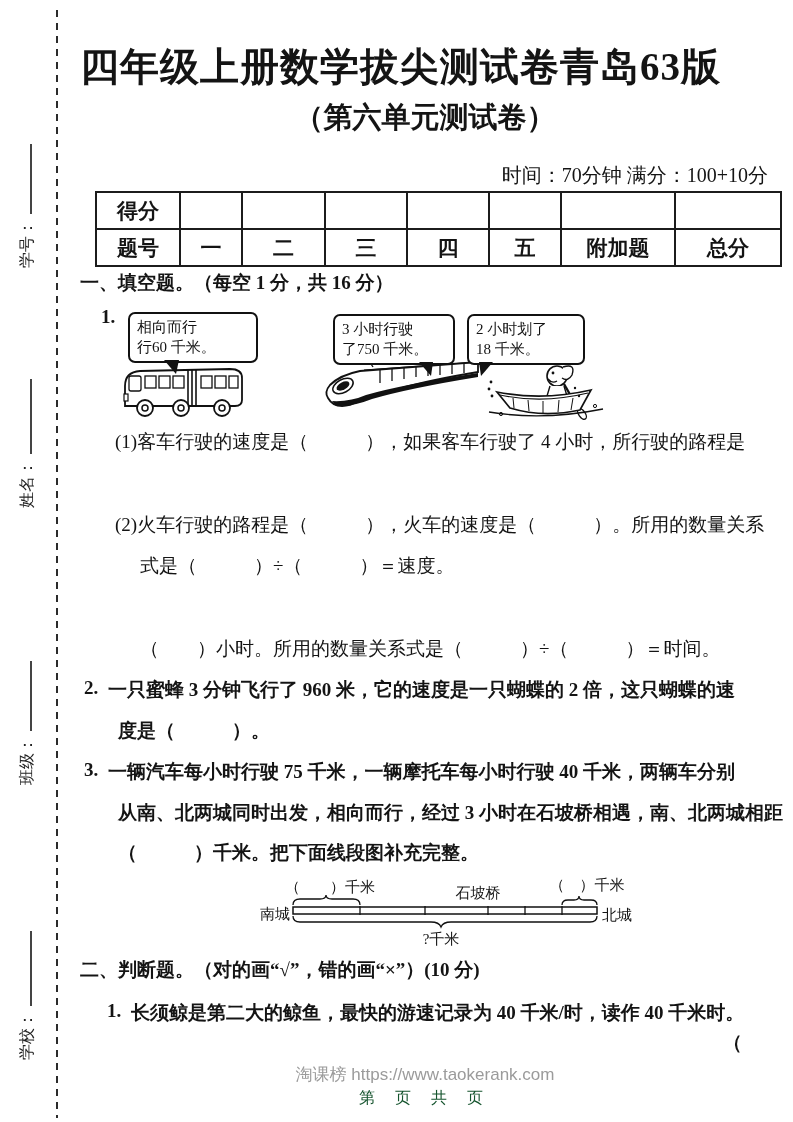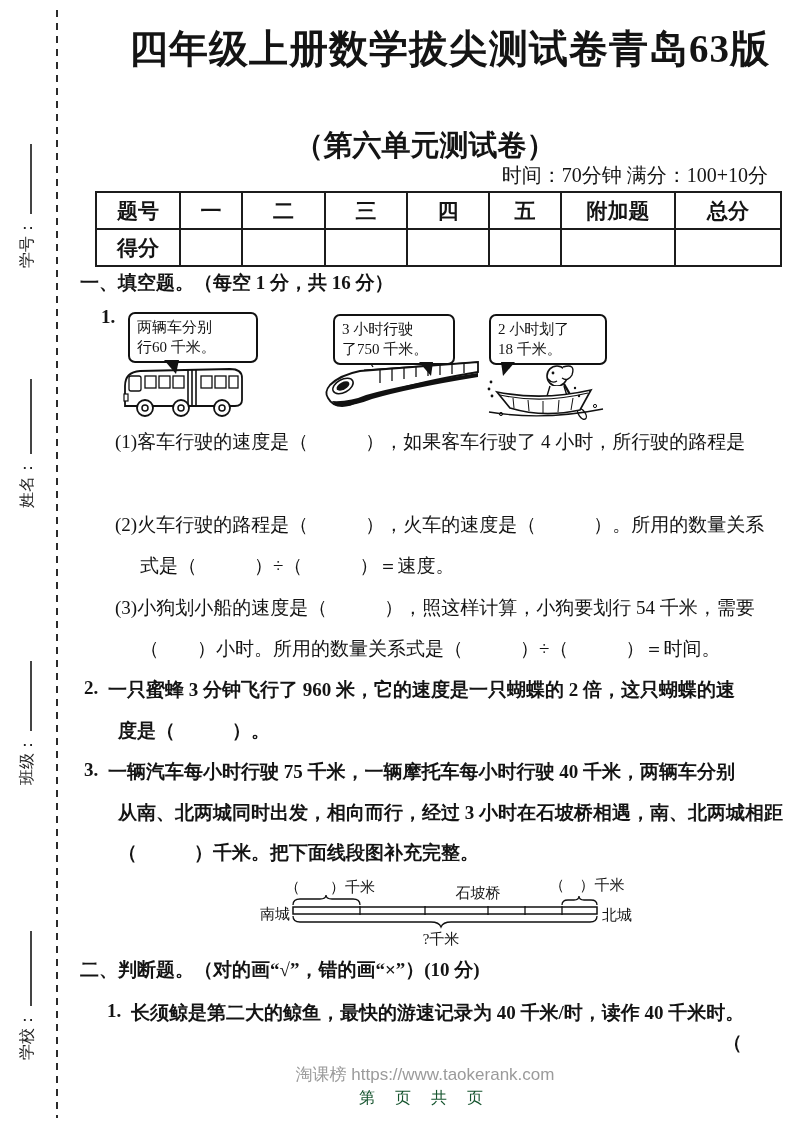--- a/index.html
+++ b/index.html
@@ -8,24 +8,24 @@
     font-family:"Liberation Serif","DejaVu Serif",serif;color:#141414;
     overflow:hidden;margin:0 auto;
   }
   
   .dashed-line{position:absolute;left:56px;top:10px;height:1108px;width:2px;
     background:repeating-linear-gradient(to bottom,#2b2b2b 0 7px,transparent 7px 13px);}
   .vlabel{position:absolute;left:16px;transform:rotate(-90deg);transform-origin:left top;
     white-space:nowrap;font-size:16px;color:#222;}
   .vlabel .blank{display:inline-block;border-bottom:2px solid #444;height:14px;margin-left:6px;}
   
-  .title{position:absolute;left:80px;top:22px;width:690px;text-align:right;
+  .title{position:absolute;left:80px;top:40px;width:690px;text-align:left;
     font-size:39px;font-weight:bold;letter-spacing:1px;}
   .subtitle{position:absolute;left:80px;top:98px;width:690px;text-align:center;
-    font-size:29px;font-weight:bold;margin-top:28px;}
+    font-size:29px;font-weight:bold;}
   .meta{position:absolute;left:80px;top:162px;width:688px;text-align:right;font-size:20px;}
   
   .score-table{position:absolute;left:95px;top:191px;border-collapse:collapse;table-layout:fixed;}
   .score-table td{border:2px solid #1c1c1c;height:35px;text-align:center;
     font-size:21px;font-weight:bold;padding:0;}
   
   .line{position:absolute;font-size:19px;white-space:nowrap;}
   .sec-head{font-size:19px;font-weight:600;text-align:right;}
   .qnum{font-weight:bold;}
   .bold{font-weight:600;}
@@ -63,47 +63,47 @@
     <span>学校：</span><span class="blank" style="width:75px"></span>
   </div>
 
   <div class="title">四年级上册数学拔尖测试卷青岛63版</div>
   <div class="subtitle">（第六单元测试卷）</div>
   <div class="meta">时间：70分钟  满分：100+10分</div>
 
   <table class="score-table">
     <tbody>
         <tr>
+      <td>得分</td>
+      <td></td>
+      <td></td>
+      <td></td>
+      <td></td>
+      <td></td>
+      <td></td>
+      <td></td>
+    </tr>
+    <tr>
       <td style="width:82px">题号</td>
       <td style="width:60px">一</td>
       <td style="width:81px">二</td>
       <td style="width:80px">三</td>
       <td style="width:80px">四</td>
       <td style="width:70px">五</td>
       <td style="width:112px">附加题</td>
       <td style="width:104px">总分</td>
     </tr>
-    <tr>
-      <td>得分</td>
-      <td></td>
-      <td></td>
-      <td></td>
-      <td></td>
-      <td></td>
-      <td></td>
-      <td></td>
-    </tr>
   </tbody>
     </table>
 
   <div class="line sec-head" style="left:80px;top:270px">一、填空题。（每空 1 分，共 16 分）</div>
   <div class="line qnum" style="left:101px;top:306px">1.</div>
 
   <div class="bubble" style="left:128px;top:312px;width:112px">
-    <span>两辆车分别</span><br>
+    <span>相向而行</span><br>
     <span>行60 千米。</span>
     <div class="tail-o" style="left:34px;bottom:-13px;border-width:14px 3px 0 12px;border-color:#111 transparent transparent transparent"></div>
   </div>
   <svg class="pic" style="left:118px;top:356px" width="132" height="64" viewBox="0 0 132 64">
     <path d="M7,50 L7,30 Q7,16 22,15 L112,13 Q124,13 124,22 L124,44 Q124,50 117,50 Z" fill="#fff" stroke="#111" stroke-width="1.8"></path>
     <rect x="11" y="20" width="12" height="15" rx="2" fill="#fff" stroke="#111" stroke-width="1.3"></rect>
     <rect x="27" y="20" width="11" height="12" fill="#fff" stroke="#111" stroke-width="1.3"></rect>
     <rect x="41" y="20" width="11" height="12" fill="#fff" stroke="#111" stroke-width="1.3"></rect>
     <rect x="55" y="20" width="11" height="12" fill="#fff" stroke="#111" stroke-width="1.3"></rect>
     <line x1="70" y1="14" x2="70" y2="50" stroke="#111" stroke-width="1.6"></line>
@@ -137,21 +137,21 @@
     <line x1="84" y1="15" x2="84" y2="27" stroke="#111" stroke-width="1.3"></line>
     <line x1="96" y1="14" x2="96" y2="25" stroke="#111" stroke-width="1.3"></line>
     <line x1="108" y1="13" x2="108" y2="24" stroke="#111" stroke-width="1.3"></line>
     <line x1="120" y1="13" x2="120" y2="23" stroke="#111" stroke-width="1.3"></line>
     <line x1="132" y1="12" x2="132" y2="22" stroke="#111" stroke-width="1.3"></line>
     <line x1="144" y1="11" x2="144" y2="21" stroke="#111" stroke-width="1.3"></line>
     <line x1="53" y1="15" x2="49" y2="9" stroke="#111" stroke-width="1.3"></line>
     <line x1="49" y1="9" x2="57" y2="8" stroke="#111" stroke-width="1.3"></line>
   </svg>
 
-  <div class="bubble" style="left:489px;top:314px;width:100px">
+  <div class="bubble" style="left:467px;top:314px;width:100px">
     <span>2 小时划了</span><br>
     <span>18 千米。</span>
     <div class="tail-o" style="left:10px;bottom:-13px;border-width:14px 12px 0 2px;border-color:#111 transparent transparent transparent"></div>
   </div>
   <svg class="pic" style="left:483px;top:356px" width="128" height="64" viewBox="0 0 128 64">
     <circle cx="8" cy="26" r="1.4" fill="#111"></circle>
       <circle cx="6" cy="33" r="1.4" fill="#111"></circle>
       <circle cx="9" cy="40" r="1.4" fill="#111"></circle>
     <circle cx="74" cy="20" r="10" fill="#fff" stroke="#111" stroke-width="1.6"></circle>
     <path d="M80,11 Q93,7 89,19 Q85,26 79,22" fill="#fff" stroke="#111" stroke-width="1.4"></path>
@@ -170,21 +170,20 @@
     <path d="M6,56 Q60,65 120,53" fill="none" stroke="#111" stroke-width="1.3"></path>
     <circle cx="18" cy="58" r="1.6" fill="none" stroke="#111"></circle>
       <circle cx="112" cy="50" r="1.6" fill="none" stroke="#111"></circle>
     <circle cx="92" cy="32" r="1.2" fill="#111"></circle>
       <circle cx="96" cy="40" r="1.2" fill="#111"></circle>
   </svg>
 
   <div class="line" style="left:115px;top:429px">(1)客车行驶的速度是（　　　），如果客车行驶了 4 小时，所行驶的路程是</div>
   <div class="line" style="left:115px;top:512px">(2)火车行驶的路程是（　　　），火车的速度是（　　　）。所用的数量关系</div>
   <div class="line" style="left:140px;top:553px">式是（　　　）÷（　　　）＝速度。</div>
-  <div class="line" style="left:115px;top:595px">(3)小狗划小船的速度是（　　　），照这样计算，小狗要划行 54 千米，需要</div>
   <div class="line" style="left:140px;top:636px">（　　）小时。所用的数量关系式是（　　　）÷（　　　）＝时间。</div>
 
   <div class="line qnum bold" style="left:84px;top:677px">2.</div>
   <div class="line bold" style="left:108px;top:677px">一只蜜蜂 3 分钟飞行了 960 米，它的速度是一只蝴蝶的 2 倍，这只蝴蝶的速</div>
   <div class="line bold" style="left:118px;top:718px">度是（　　　）。</div>
 
   <div class="line qnum bold" style="left:84px;top:759px">3.</div>
   <div class="line bold" style="left:108px;top:759px">一辆汽车每小时行驶 75 千米，一辆摩托车每小时行驶 40 千米，两辆车分别</div>
   <div class="line bold" style="left:118px;top:800px">从南、北两城同时出发，相向而行，经过 3 小时在石坡桥相遇，南、北两城相距</div>
   <div class="line bold" style="left:118px;top:840px">（　　　）千米。把下面线段图补充完整。</div>

